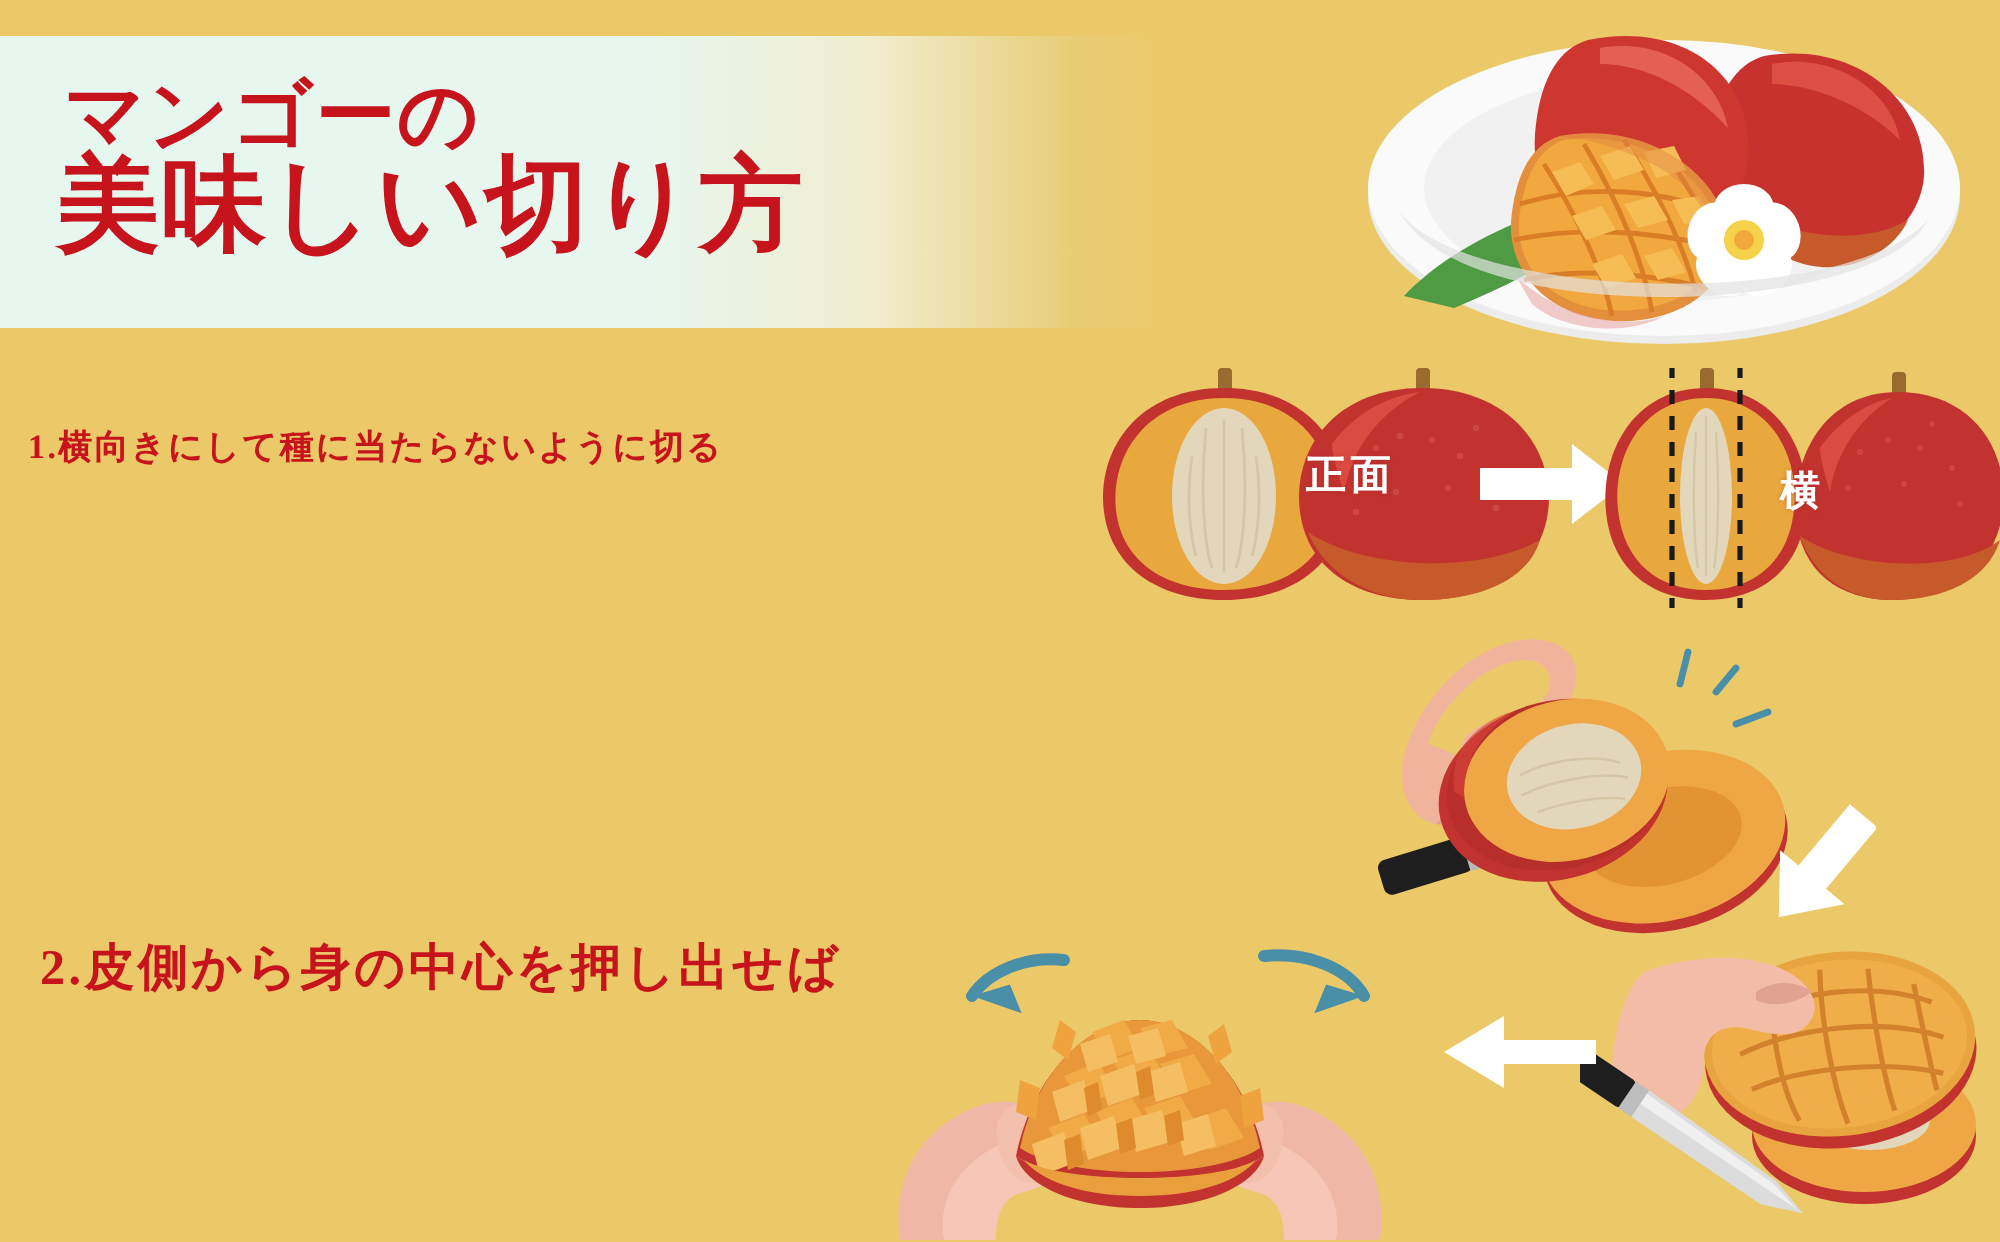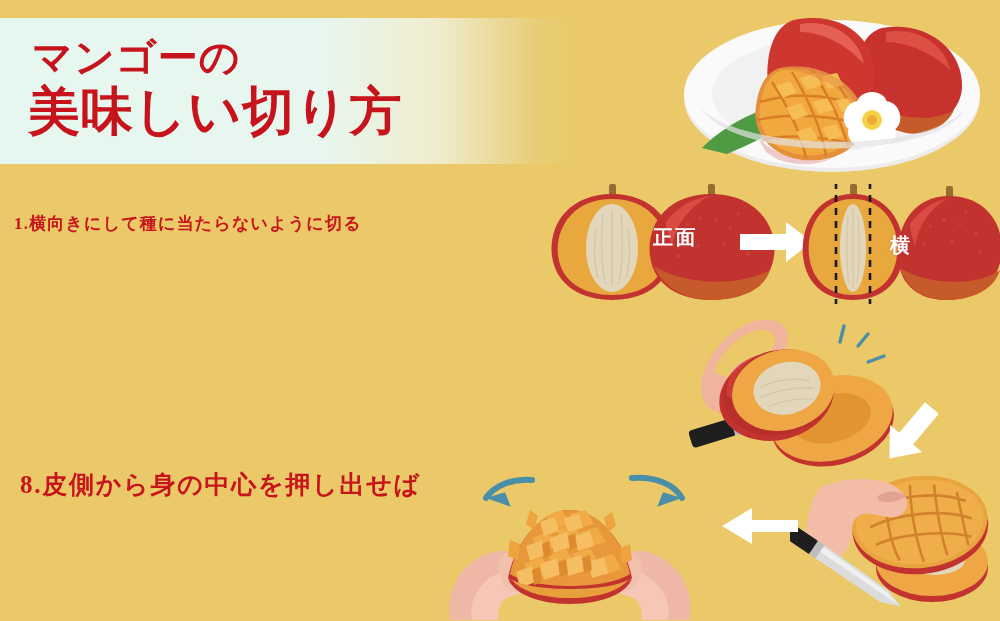--- a/index.html
+++ b/index.html
@@ -19,21 +19,21 @@
   }
   .banner-title{
     position:absolute;left:28px;top:20px;width:520px;
     color:#C7131B;
     font-family:"Liberation Serif","DejaVu Serif",serif;
     font-weight:bold;
     line-height:1.0;
     letter-spacing:.06em;
   }
   .title-l1{font-size:40px;display:block;padding-left:4px;}
-  .title-l2{font-size:52px;display:block;margin-top:8px;font-family:Liberation Serif, serif;}
+  .title-l2{font-size:52px;display:block;font-family:Liberation Serif, serif;}
 
   
   .step-text{
     position:absolute;
     color:#C7131B;
     font-family:"Liberation Serif","DejaVu Serif",serif;
     font-weight:bold;
     letter-spacing:.07em;
     white-space:pre;
   }
@@ -308,21 +308,21 @@
       </g>
     </svg>
   </div>
 
   <div class="abs" style="left:720px;top:506px;width:80px;height:40px;">
     <svg width="80" height="40" viewBox="0 0 80 40">
       <path d="M78 14 h-46 v-12 l-30 18 l30 18 v-12 h46 z" fill="#FFFFFF"></path>
     </svg>
   </div>
 
-  <div class="step-text" id="step3-text"><span class="l1">8.皮側から身の中心を押し出せば</span></div>
+  <div class="step-text" id="step3-text"><span class="l1">2.皮側から身の中心を押し出せば</span></div>
 
   <div class="abs" style="left:420px;top:452px;width:300px;height:169px;">
     <svg width="300" height="169" viewBox="0 0 300 169">
 
       <g fill="none" stroke="#4A8FA8" stroke-width="6" stroke-linecap="round">
         <path d="M112 28 C92 26 74 34 66 46"></path>
       </g>
       <path d="M66 46 l26 -4 l-12 -10 z" fill="#4A8FA8" transform="rotate(28 66 46)"></path>
       <g fill="none" stroke="#4A8FA8" stroke-width="6" stroke-linecap="round">
         <path d="M212 26 C234 24 254 32 262 46"></path>

